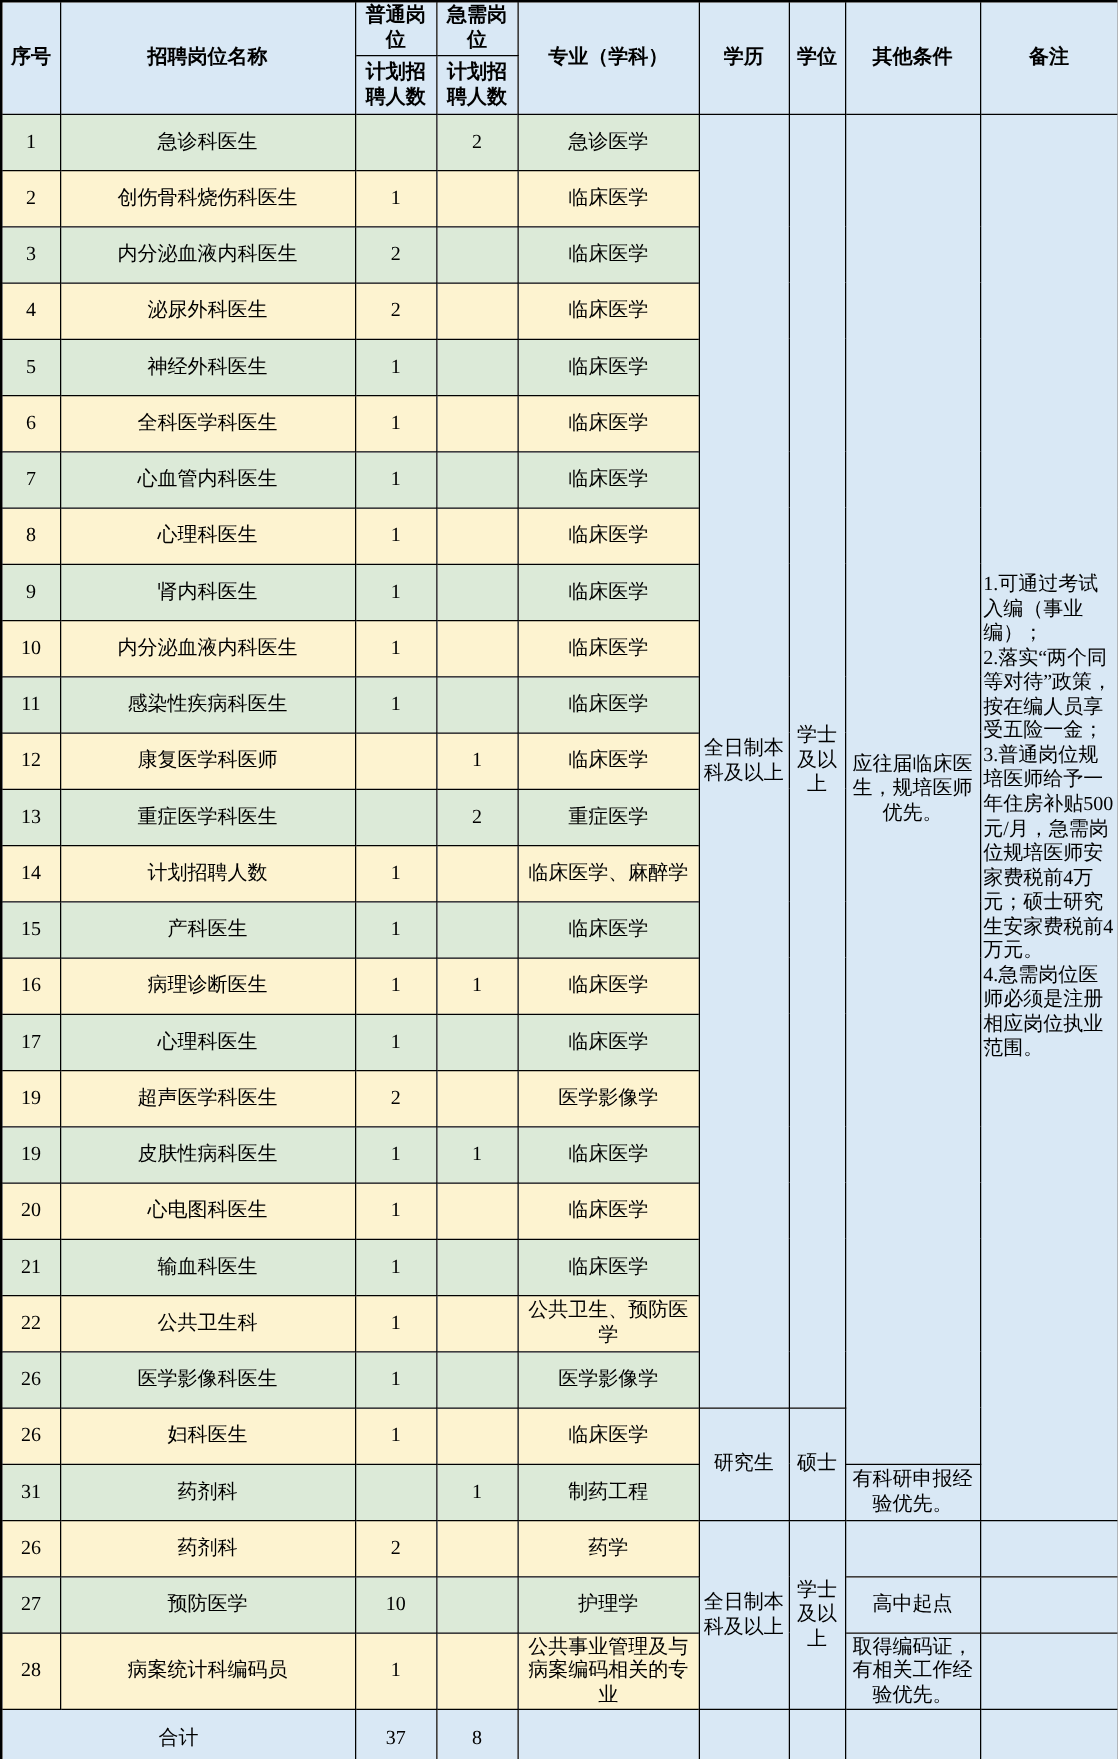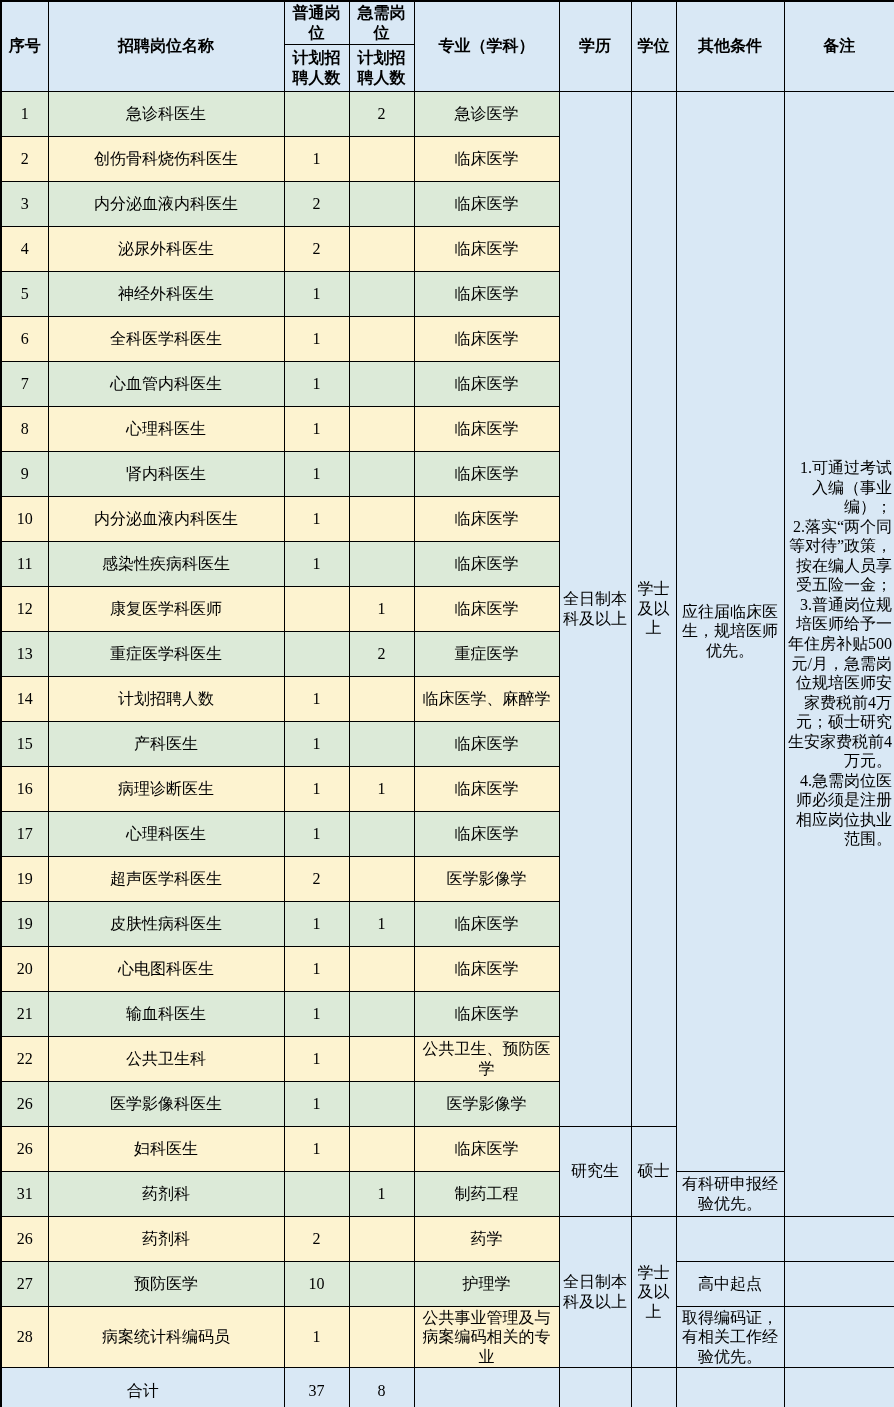--- a/index.html
+++ b/index.html
@@ -24,21 +24,21 @@
   }
   th { font-weight: bold; background: #d9e8f5; }
   tr.hr1 { height: 43px; }
   tr.hr2 { height: 47px; }
   tr.r   { height: 45px; }
   tr.r-tall  { height: 57px; }
   tr.r-total { height: 47px; }
   .green  { background: #dcead8; }
   .yellow { background: #fdf3d0; }
   .blue   { background: #d9e8f5; }
-  td.remark-cell div { margin: 0; text-align: right; }
+  td.remark-cell div { margin: 0; text-align: left; }
 </style>
 </head>
 <body>
 
 <div class="wrap">
   <table>
     <colgroup>
       <col style="width:47px">
         <col style="width:236px">
         <col style="width:65px">

